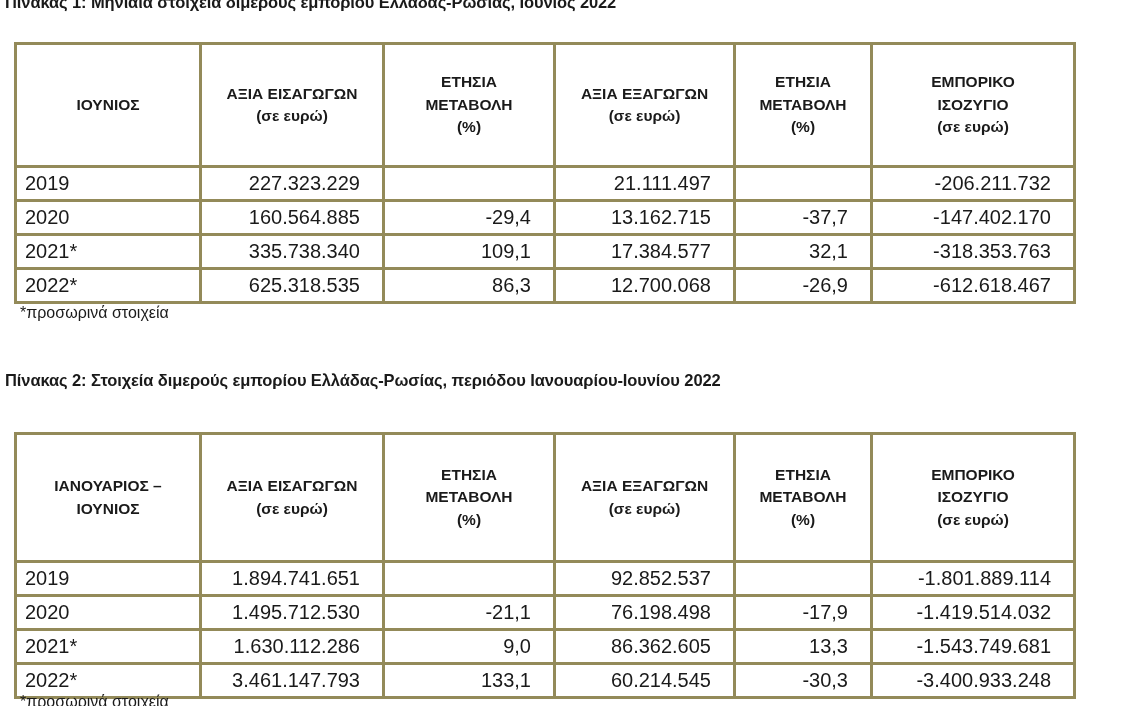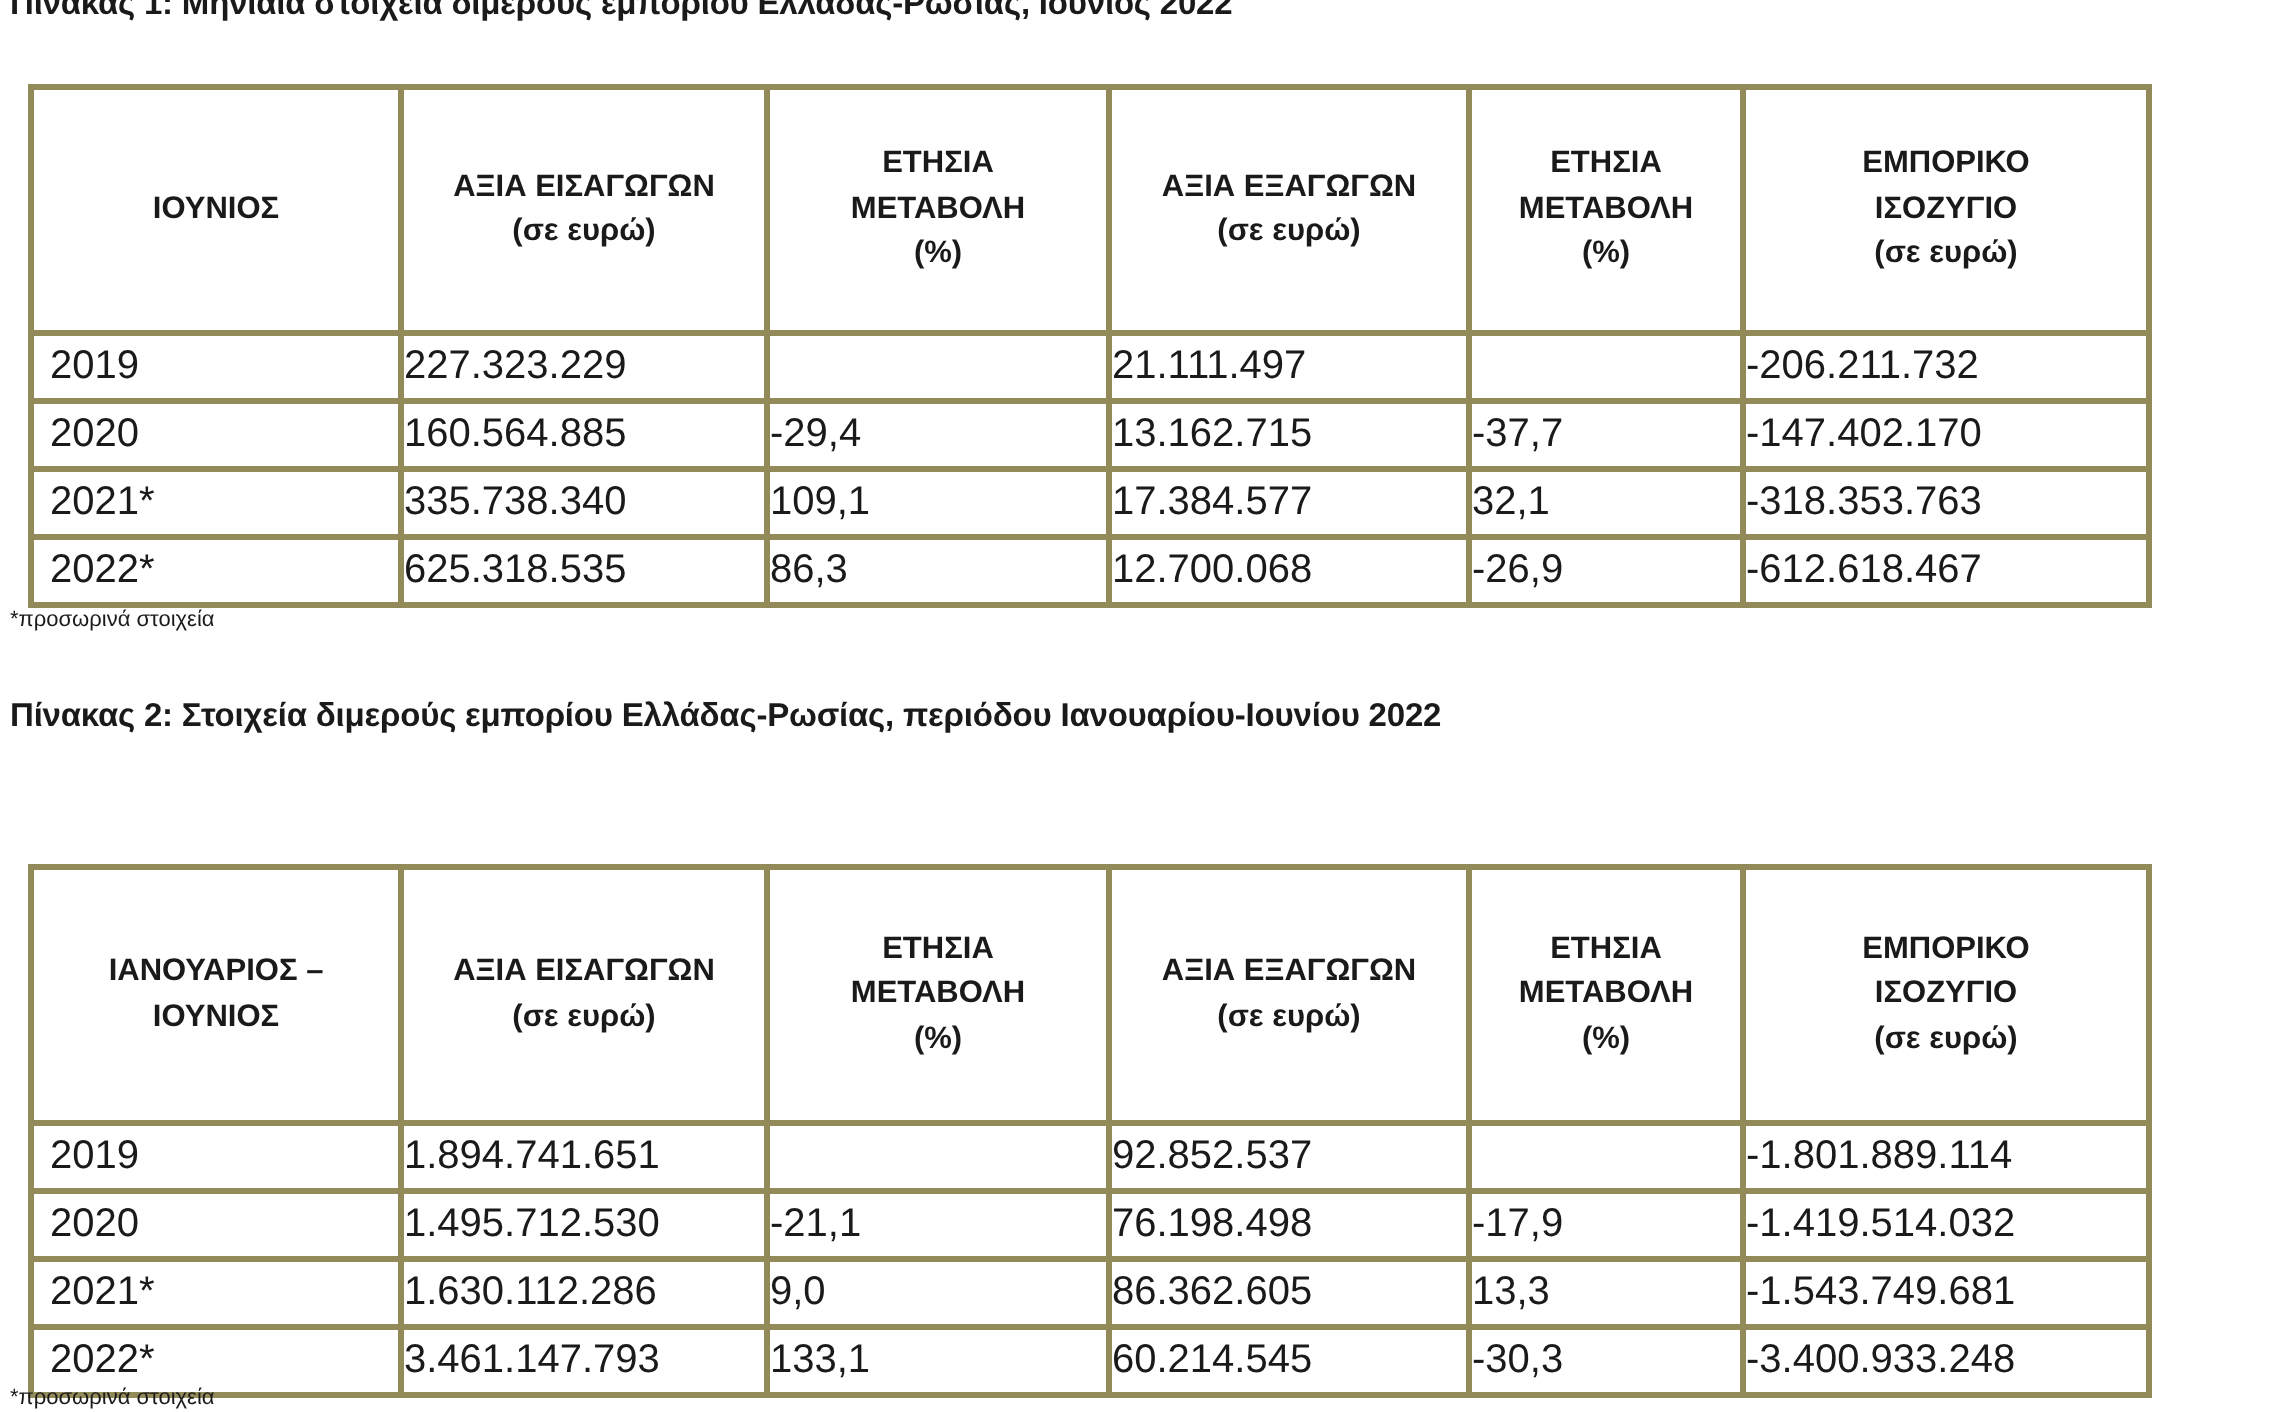--- a/index.html
+++ b/index.html
@@ -7,21 +7,21 @@
     margin:0; width:1144px; height:706px; overflow:hidden;
     position:relative; font-family:"Liberation Sans", sans-serif;
     color:#1a1a1a;
   }
   .doc-title {
     position:absolute; left:5px;
     font-weight:bold; font-size:16.5px; letter-spacing:-0.1px;
     white-space:nowrap;
   }
   #title1 { top:-7px; }
-  #title2 { top:349px; }
+  #title2 { top:371px; }
 
   table.trade-table {
     position:absolute; left:14px;
     border-collapse:collapse; table-layout:fixed; width:1059px;
     background:#ffffff;
   }
   #table1 { top:42px; }
   #table2 { top:432px; }
 
   .trade-table th, .trade-table td { border:3px solid #938a59; }
@@ -31,23 +31,23 @@
     vertical-align:middle; white-space:pre-line; line-height:1.45;
     padding:4px 4px;
   }
   #table1 th { height:112px; }
   #table2 th { height:117px; }
 
   .trade-table td {
     font-size:20px; height:31px; vertical-align:middle; padding:0;
   }
   td.year { text-align:left; padding-left:8px; }
-  td.num  { padding-right:22px; }
+  td.num  { text-align:right; padding-right:22px; }
 
-  .footnote { position:absolute; left:5px; font-size:11px; white-space:nowrap; }
+  .footnote { position:absolute; left:20px; font-size:16px; white-space:nowrap; }
   #footnote1 { top:304px; }
   #footnote2 { top:693px; }
 </style>
 </head>
 <body>
 
 <div class="doc-title" id="title1">Πίνακας 1: Μηνιαία στοιχεία διμερούς εμπορίου Ελλάδας-Ρωσίας, Ιούνιος 2022</div>
 
 <table class="trade-table" id="table1">
   <colgroup>

